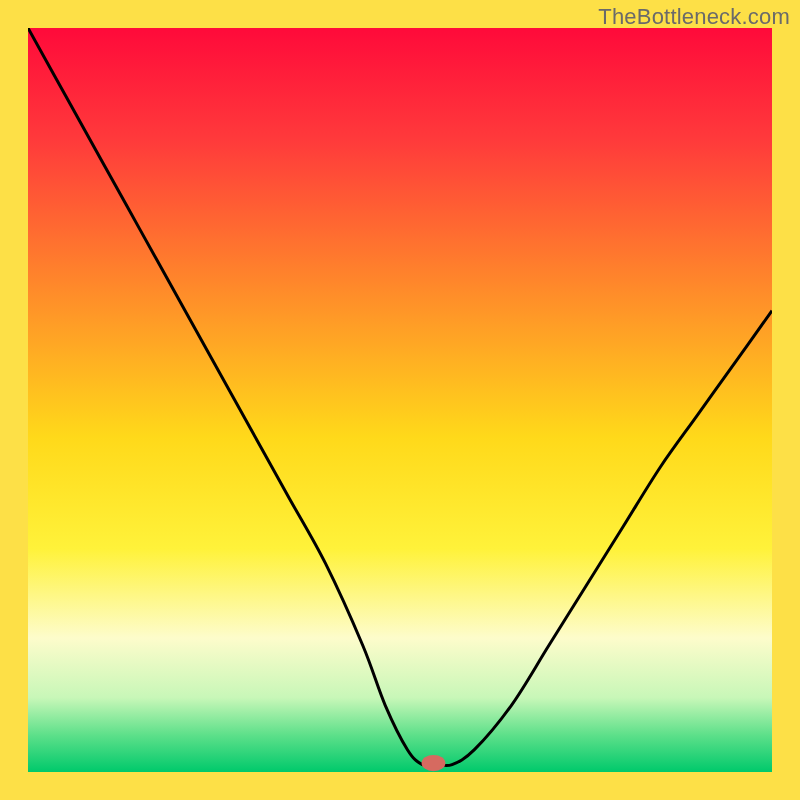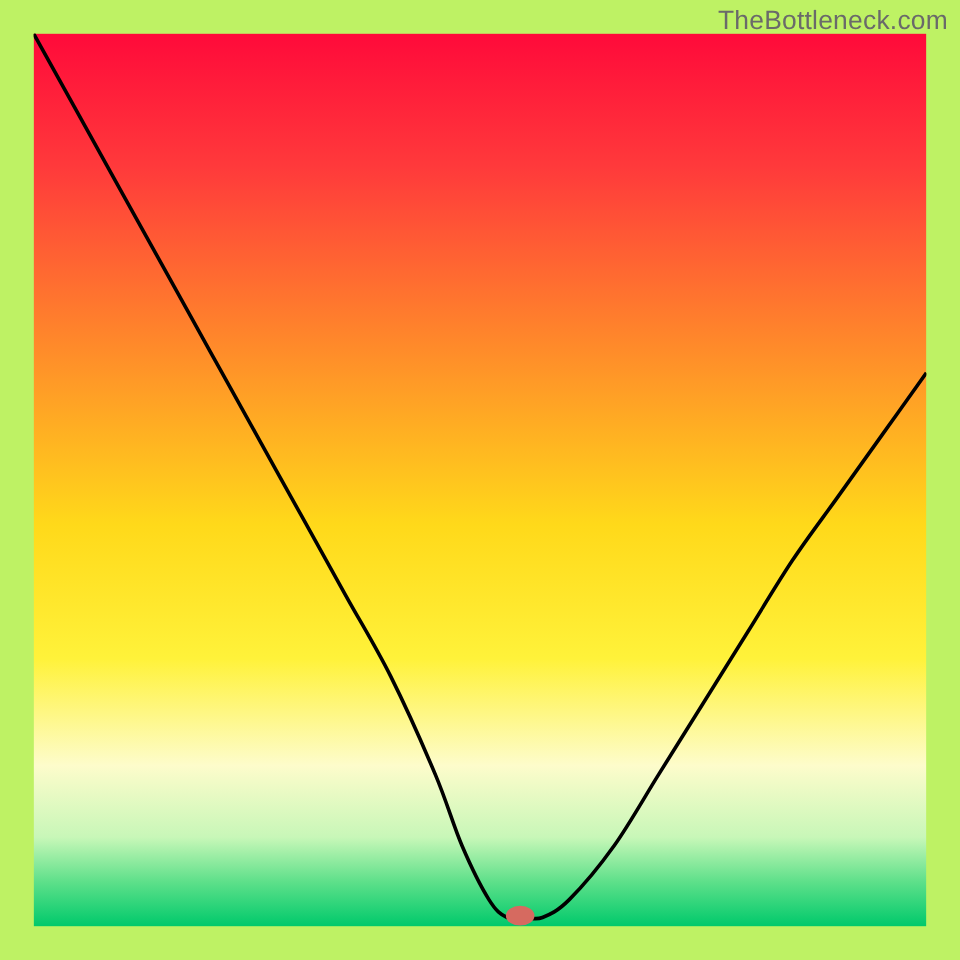--- a/index.html
+++ b/index.html
@@ -8,21 +8,21 @@
     width: 800px;
     height: 800px;
     background: #000;
     font-family: Arial, Helvetica, sans-serif;
     overflow: hidden;
   }
   .frame {
     position: relative;
     width: 800px;
     height: 800px;
-    background: #bef264;
+    background: #fde047;
   }
   .plot-area {
     position: absolute;
     left: 28px;
     top: 28px;
     width: 744px;
     height: 744px;
   }
   .watermark {
     position: absolute;

